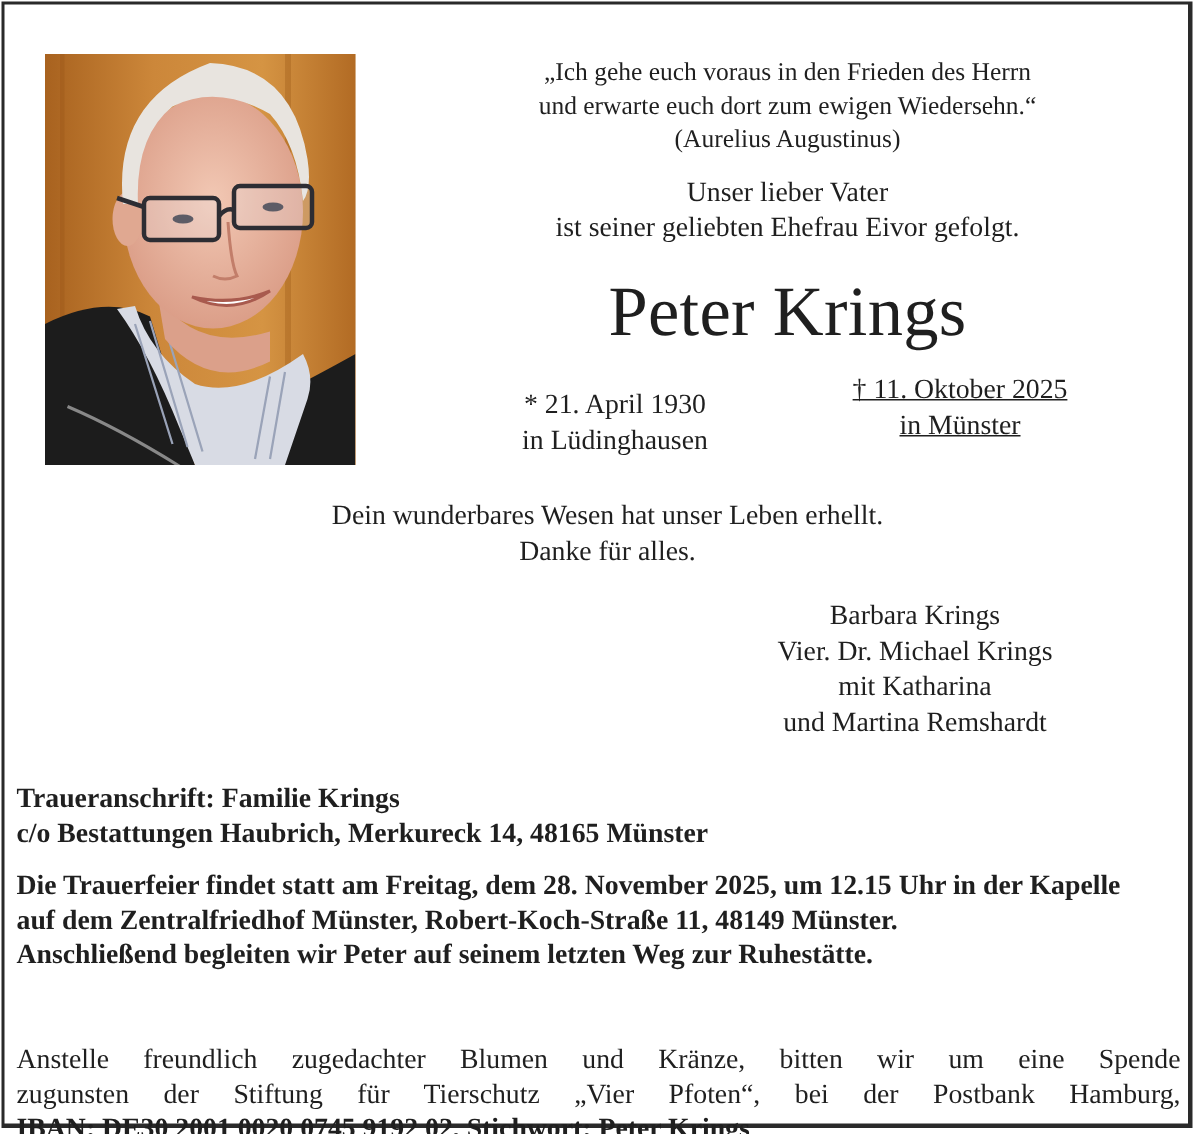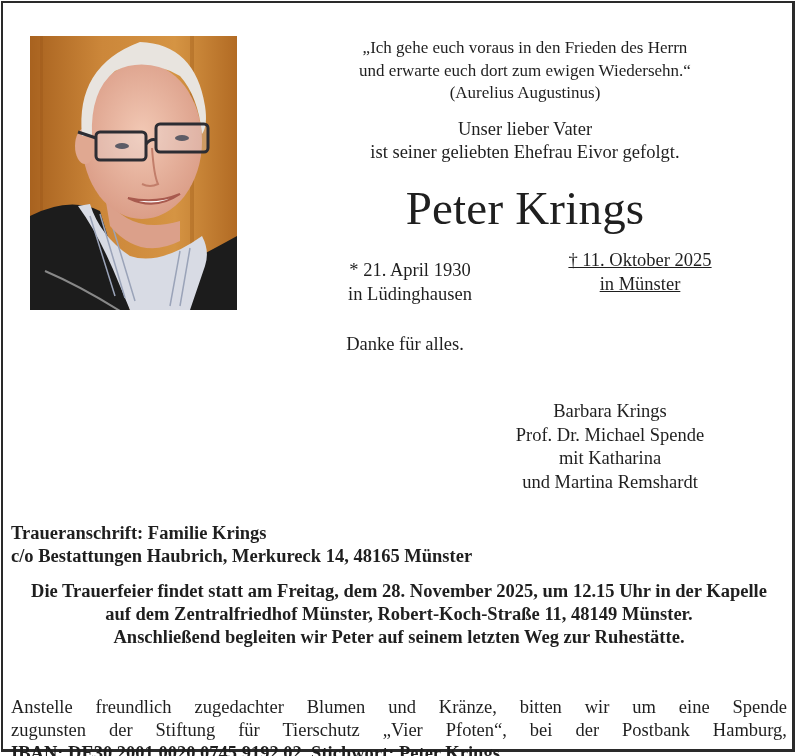--- a/index.html
+++ b/index.html
@@ -14,21 +14,21 @@
     .quote { left: 300px; width: 450px; top: 37px; font-size: 17px; line-height: 22.5px; }
     .intro { left: 300px; width: 450px; top: 118px; font-size: 18.5px; line-height: 23px; }
     .name { left: 300px; width: 450px; top: 178px; font-size: 47px; line-height: 60px; letter-spacing: 0.2px; }
     .birth { left: 320px; width: 180px; top: 258px; font-size: 18.5px; line-height: 24px; }
     .death { left: 545px; width: 190px; top: 248px; font-size: 18.5px; line-height: 24px; text-decoration: underline; }
     .tribute { left: 180px; width: 450px; top: 333px; font-size: 18.5px; line-height: 23.5px; }
     .family { left: 480px; width: 260px; top: 400px; font-size: 18.5px; line-height: 23.5px; }
     .bottom { position: absolute; left: 11px; width: 776px; font-size: 18.5px; line-height: 23.2px; }
     .bottom .line { display: block; white-space: nowrap; font-weight: bold; }
     .address { top: 522px; }
-    .ceremony { top: 580px; text-align: center; }
+    .ceremony { top: 580px; }
     .donation { top: 696px; }
     .justify { text-align: justify; text-align-last: justify; display: block; }
   </style>
 </head>
 <body>
 
 <div class="frame"></div>
 
 <div class="photo">
   <svg width="207" height="274" viewBox="0 0 207 274">
@@ -95,26 +95,27 @@
   <div>* 21. April 1930</div>
   <div>in Lüdinghausen</div>
 </div>
 
 <div class="center death">
   <div>† 11. Oktober 2025</div>
   <div>in Münster</div>
 </div>
 
 <div class="center tribute">
+  <div>Dein wunderbares Wesen hat unser Leben erhellt.</div>
   <div>Danke für alles.</div>
 </div>
 
 <div class="center family">
   <div>Barbara Krings</div>
-  <div>Prof. Dr. Michael Spende</div>
+  <div>Vier. Dr. Michael Krings</div>
   <div>mit Katharina</div>
   <div>und Martina Remshardt</div>
 </div>
 
 <div class="bottom address">
   <span class="line">Traueranschrift: Familie Krings</span>
   <span class="line">c/o Bestattungen Haubrich, Merkureck 14, 48165 Münster</span>
 </div>
 
 <div class="bottom ceremony">

